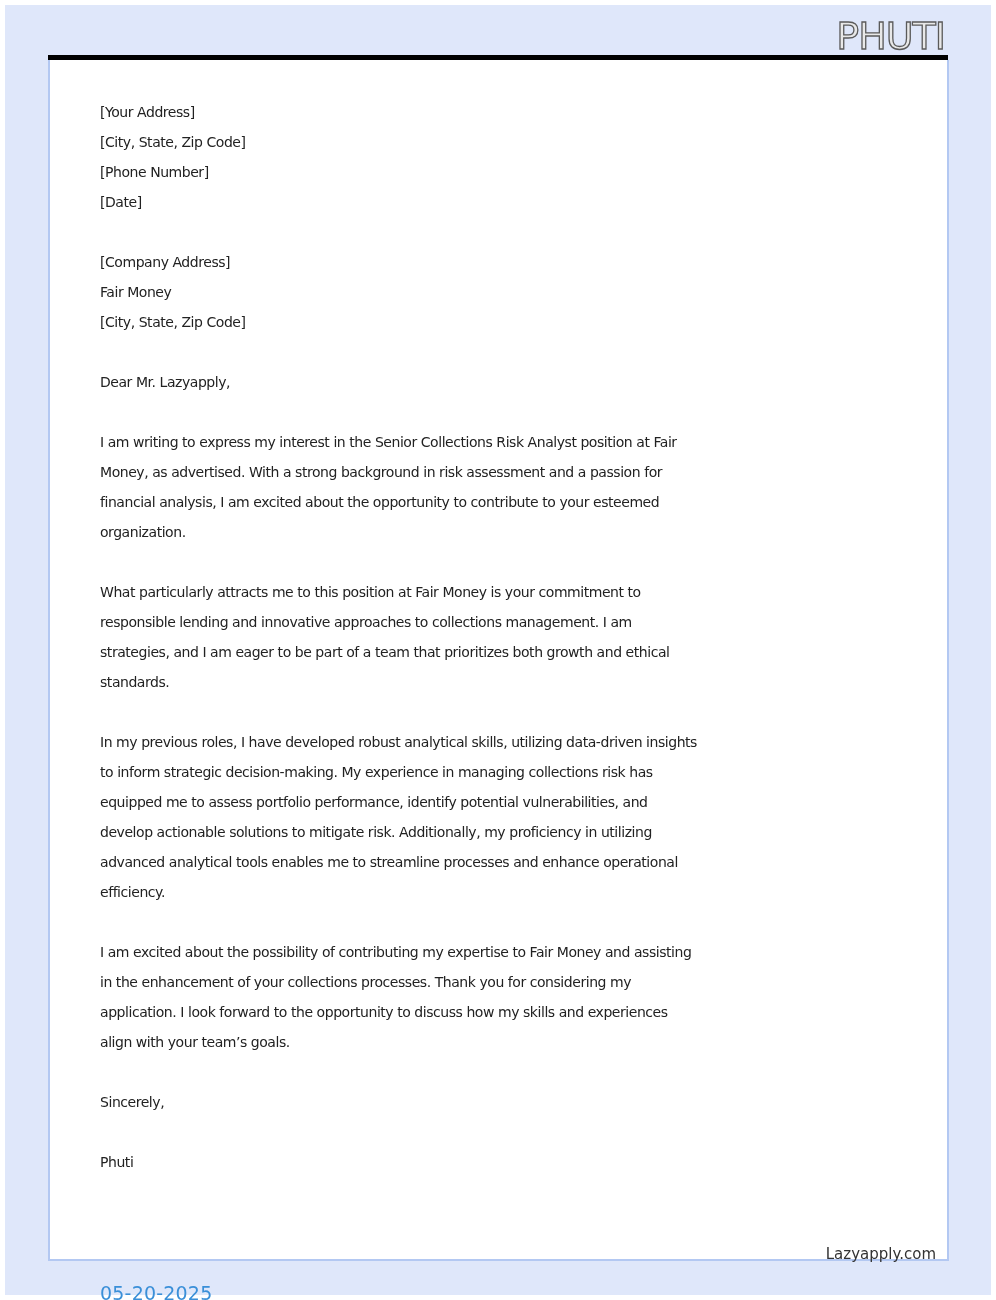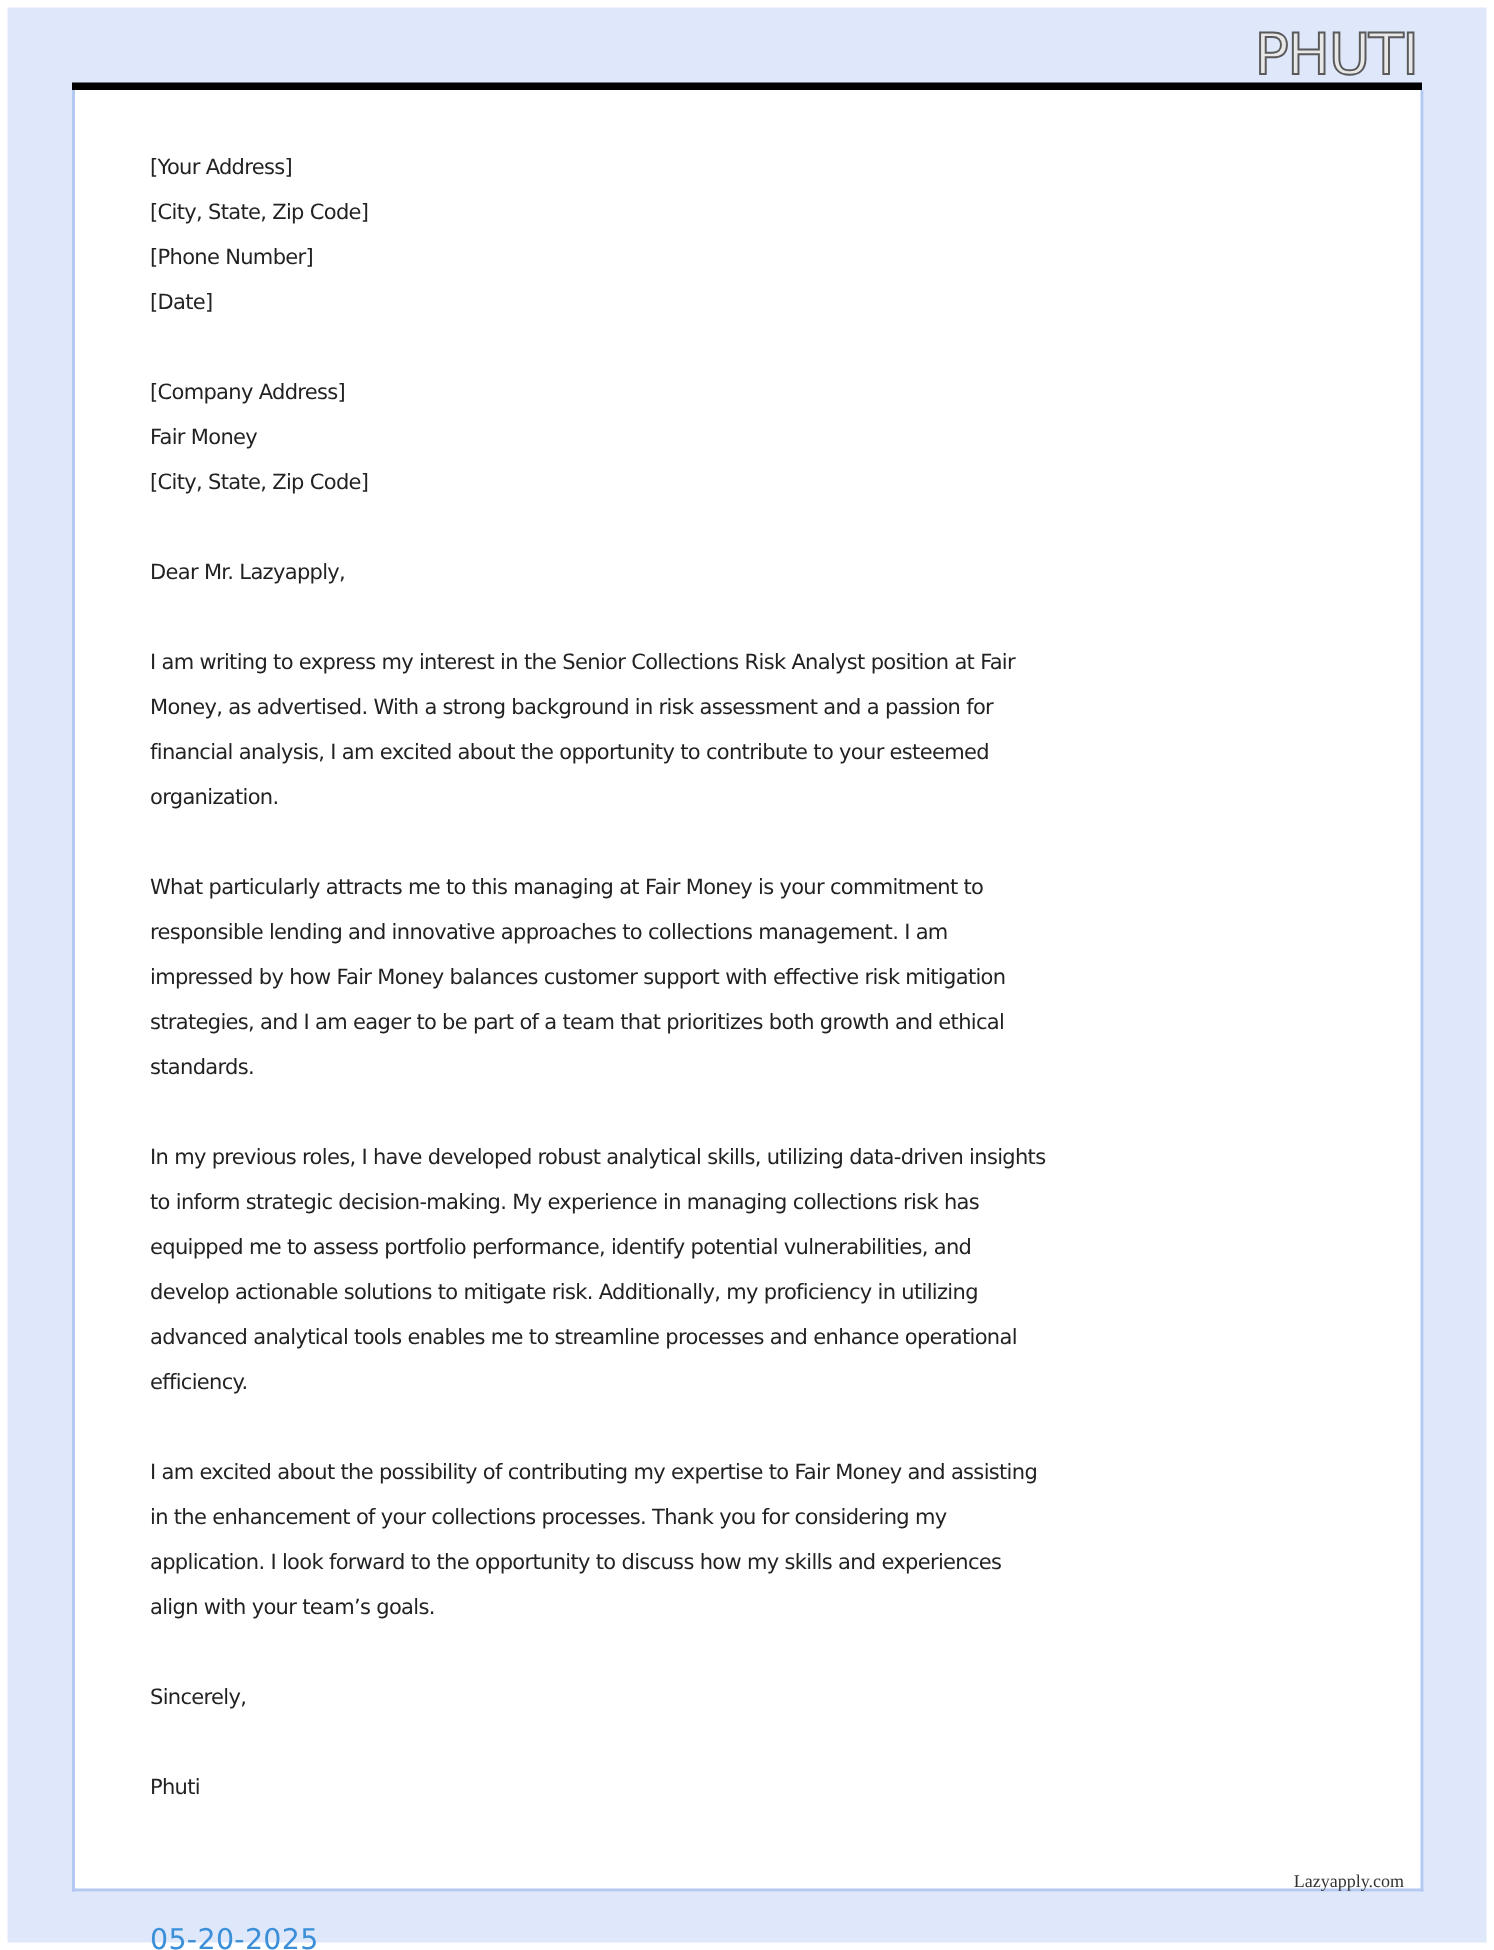--- a/index.html
+++ b/index.html
@@ -33,21 +33,21 @@
     .content {
       position: absolute; left: 100px; top: 97px; width: 800px;
       font-size: 14px; line-height: 30px; color: #222222;
       letter-spacing: -0.45px;
     }
     .line { display: block; white-space: nowrap; }
     .gap { display: block; height: 30px; }
     .para { display: block; margin: 0; }
     .footer-brand {
       position: absolute; right: 60px; top: 1246px;
-      font-size: 12px; line-height: 16px; color: #333333; font-family: Liberation Serif, serif;
+      font-size: 15px; line-height: 16px; color: #333333;
     }
     .date {
       position: absolute; left: 100px; top: 1278px;
       font-size: 19px; line-height: 30px; color: #3a8fd8; letter-spacing: 0.2px;
     }
   </style>
 </head>
 <body>
 
 <div class="outer"></div>
@@ -73,23 +73,22 @@
   <span class="gap"></span>
 
   <div class="para">
     <span class="line">I am writing to express my interest in the Senior Collections Risk Analyst position at Fair</span>
     <span class="line">Money, as advertised. With a strong background in risk assessment and a passion for</span>
     <span class="line">financial analysis, I am excited about the opportunity to contribute to your esteemed</span>
     <span class="line">organization.</span>
   </div>
   <span class="gap"></span>
   <div class="para">
-    <span class="line">What particularly attracts me to this managing at Fair Money is your commitment to</span>
+    <span class="line">What particularly attracts me to this position at Fair Money is your commitment to</span>
     <span class="line">responsible lending and innovative approaches to collections management. I am</span>
-    <span class="line">impressed by how Fair Money balances customer support with effective risk mitigation</span>
     <span class="line">strategies, and I am eager to be part of a team that prioritizes both growth and ethical</span>
     <span class="line">standards.</span>
   </div>
   <span class="gap"></span>
   <div class="para">
     <span class="line">In my previous roles, I have developed robust analytical skills, utilizing data-driven insights</span>
     <span class="line">to inform strategic decision-making. My experience in managing collections risk has</span>
     <span class="line">equipped me to assess portfolio performance, identify potential vulnerabilities, and</span>
     <span class="line">develop actionable solutions to mitigate risk. Additionally, my proficiency in utilizing</span>
     <span class="line">advanced analytical tools enables me to streamline processes and enhance operational</span>

